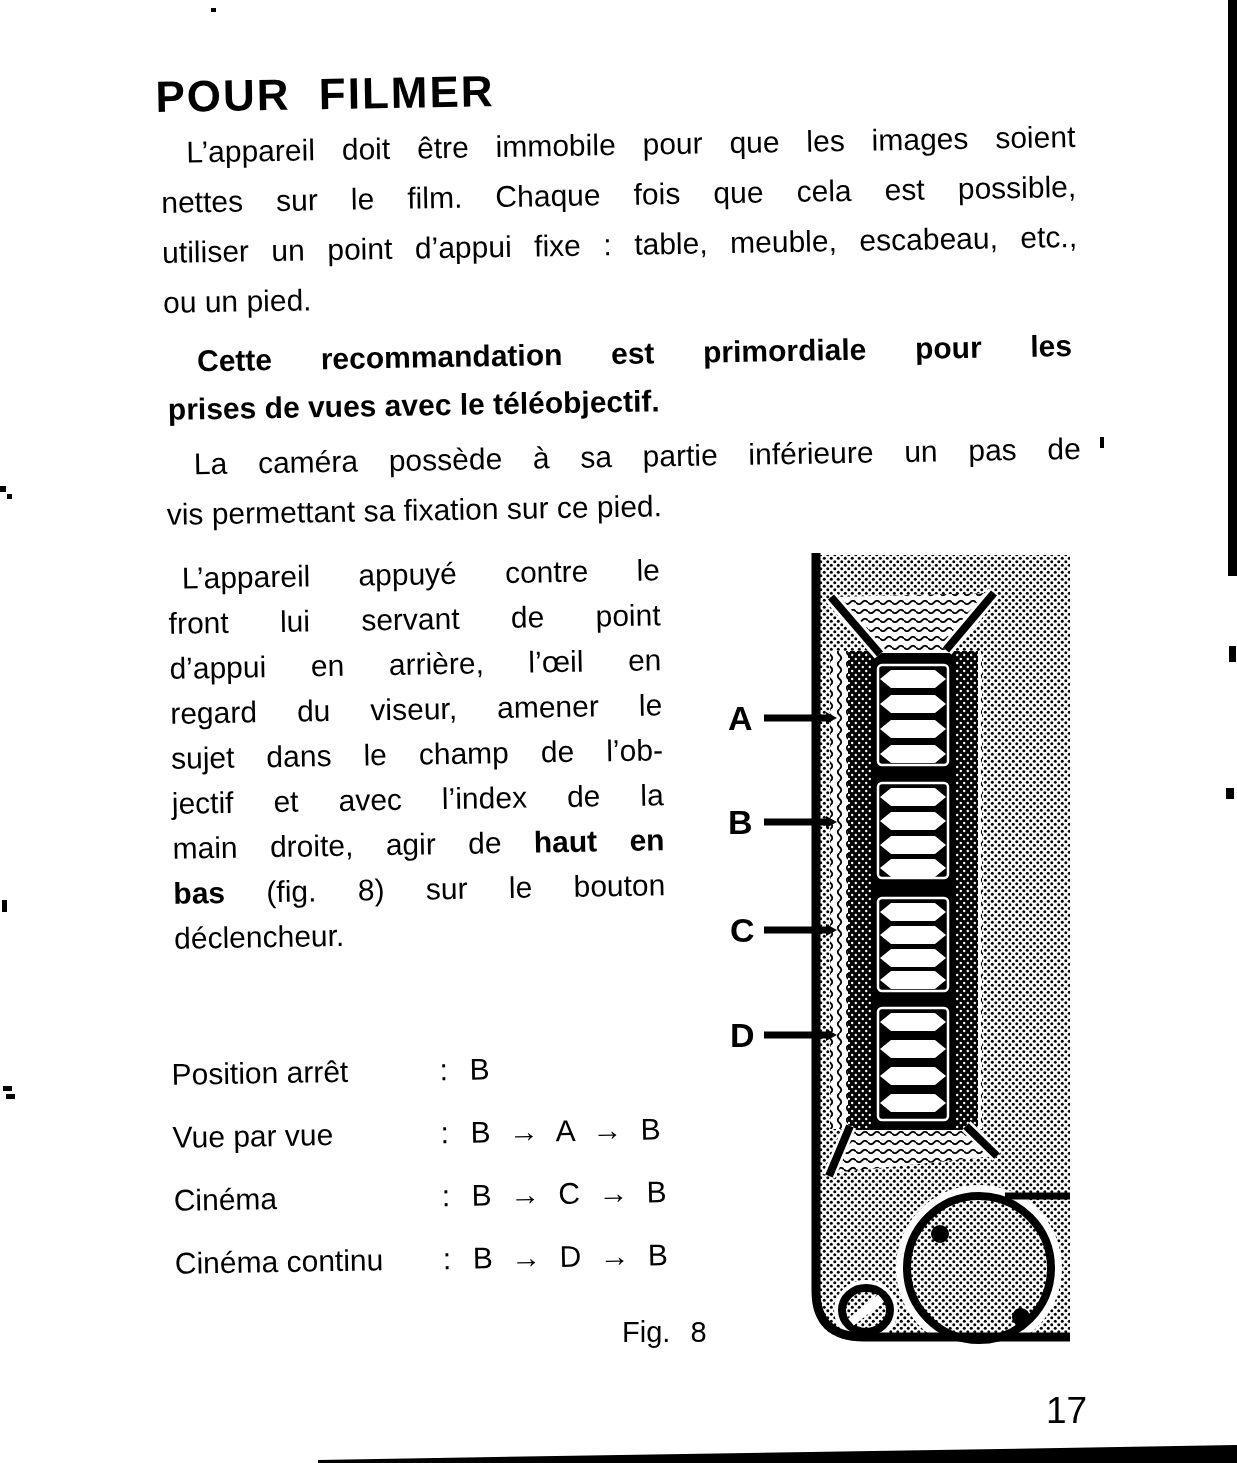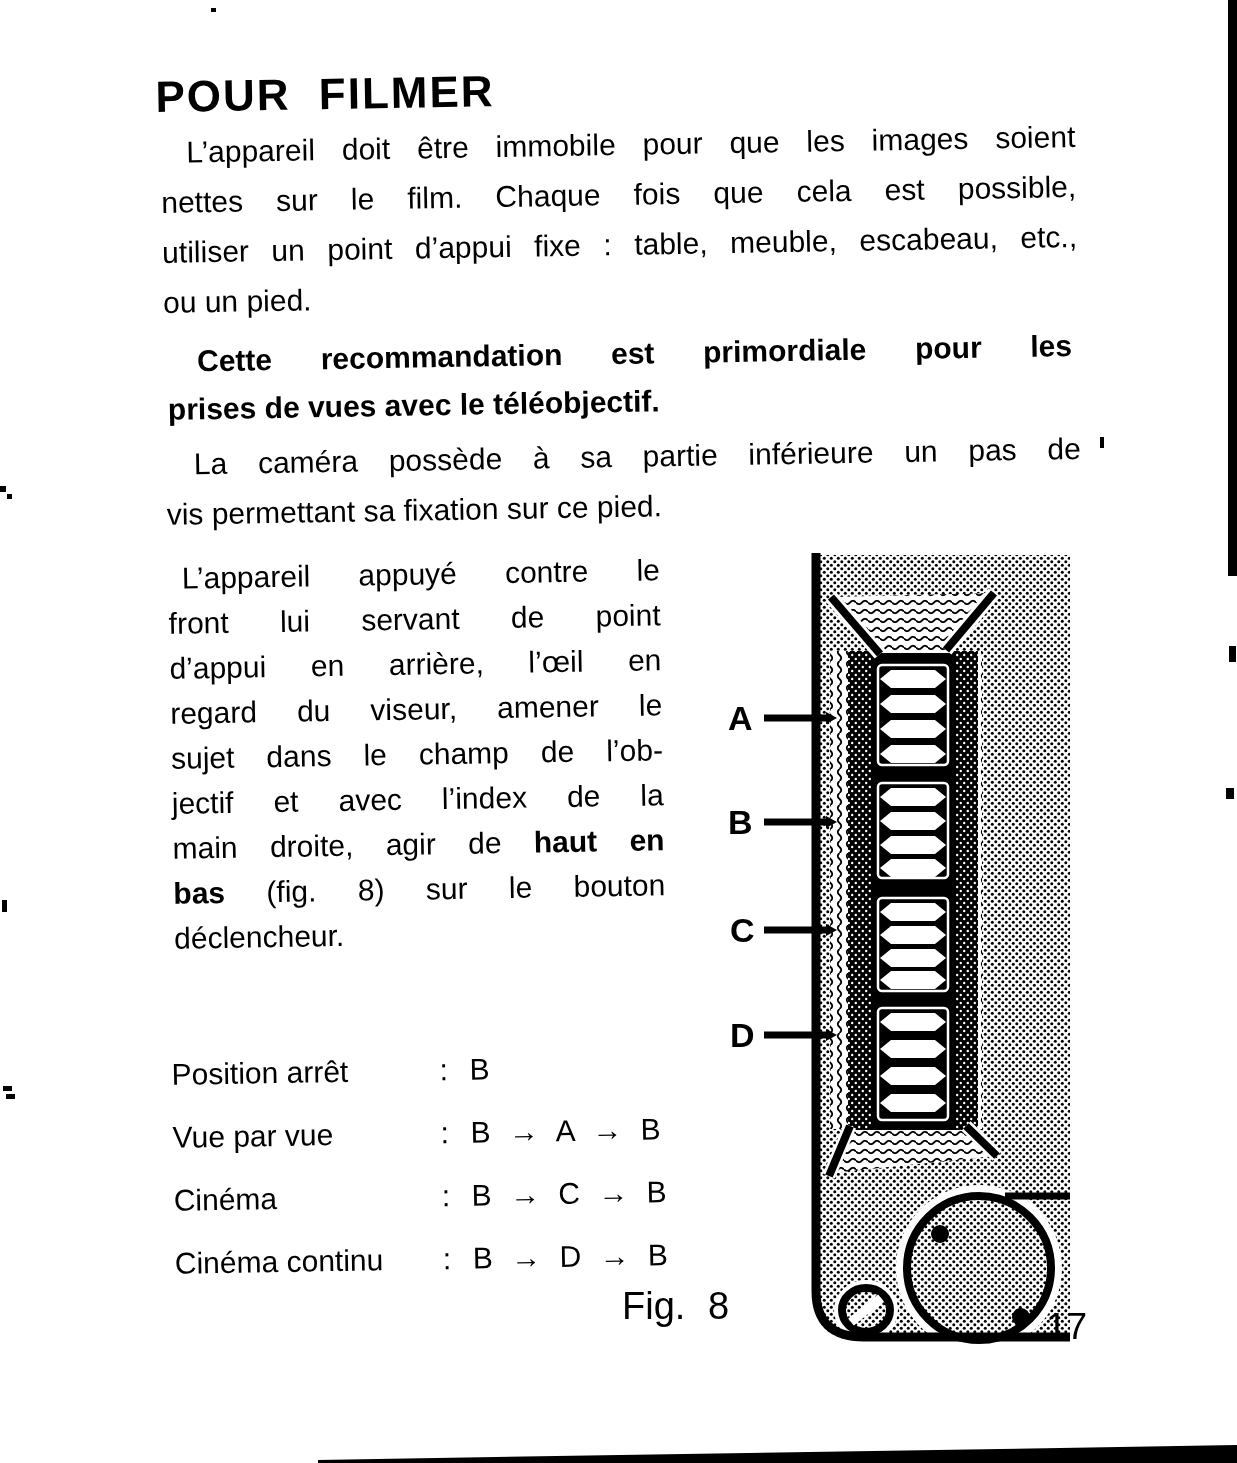--- a/index.html
+++ b/index.html
@@ -24,22 +24,22 @@
   .ind26{padding-left:26px;}
   .ind30{padding-left:30px;}
   .ind28{padding-left:28px;}
   .ind14{padding-left:14px;}
   .b{font-weight:700;}
   .plist{left:165px;top:1043px;font-size:30px;}
   .prow{height:63px;line-height:63px;white-space:nowrap;}
   .plabel{display:inline-block;width:268px;}
   .pcolon{display:inline-block;width:30px;}
   .pval{word-spacing:10px;}
-  .caption{position:absolute;left:622px;top:1285px;font-size:38px;word-spacing:12px;}
-  .pageno{position:absolute;left:1046px;top:1306px;font-size:37px;}
+  .caption{position:absolute;left:622px;top:1316px;font-size:29px;word-spacing:12px;}
+  .pageno{position:absolute;left:1046px;top:1390px;font-size:37px;}
   .fig{position:absolute;left:700px;top:553px;width:370px;height:792px;}
   .figlabel{font:700 34px "Liberation Sans",sans-serif;fill:#000;}
   .artifact{position:absolute;background:#000;}
   .barsvg{position:absolute;left:0;top:1443px;}
 </style>
 </head>
 <body>
 
 <div class="skew">
 

